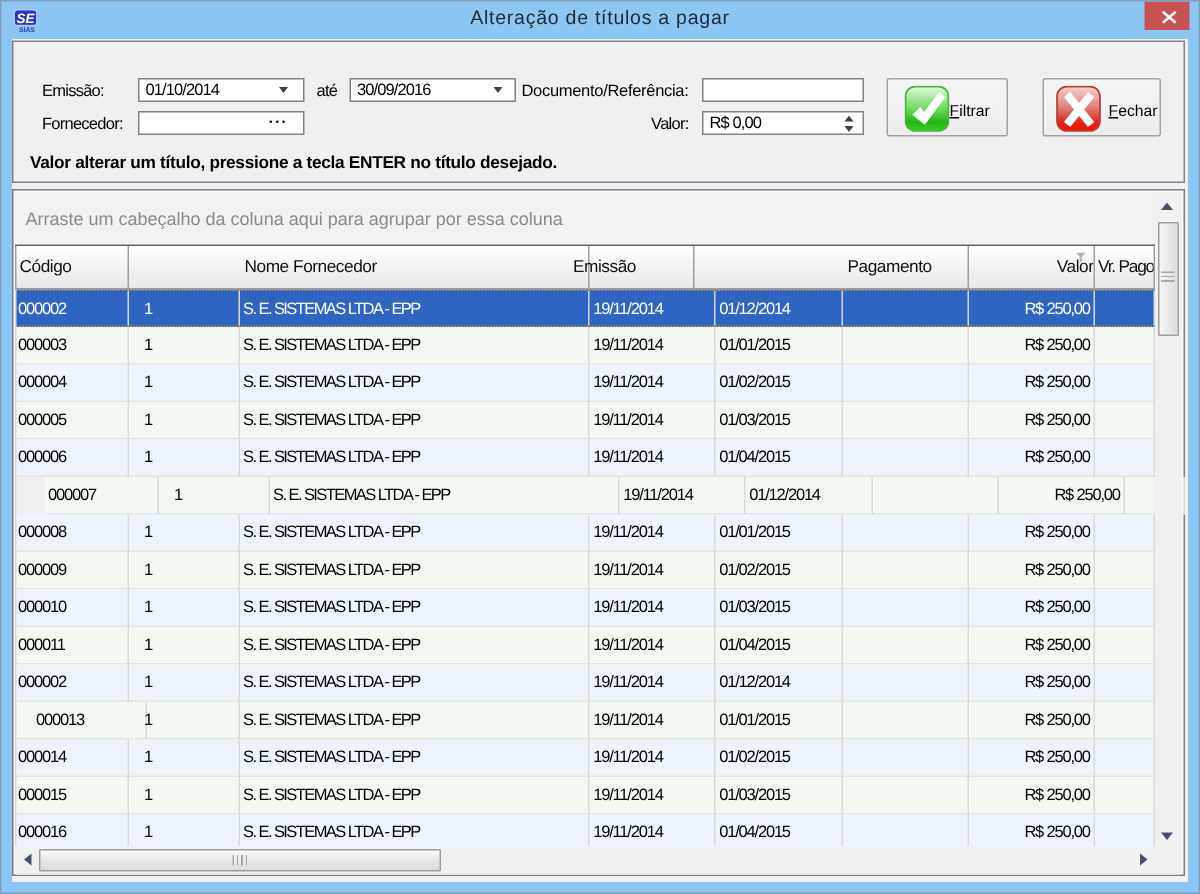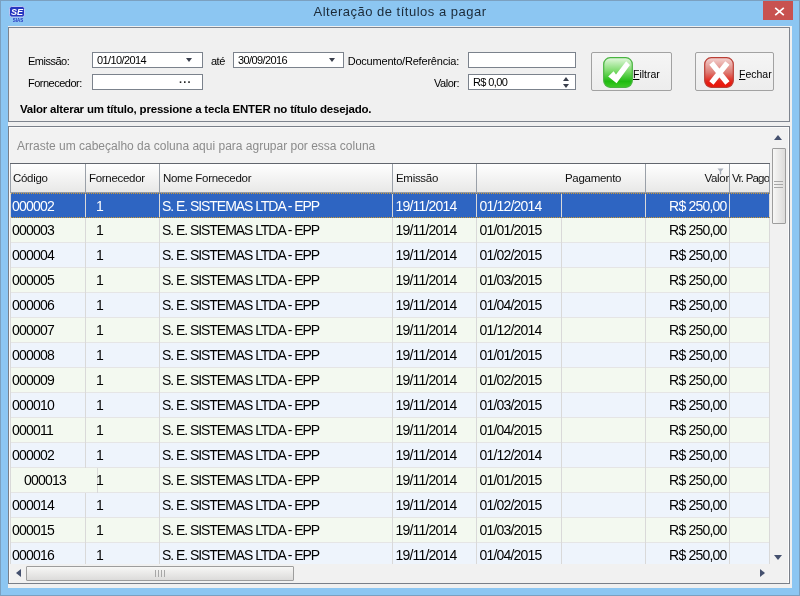--- a/index.html
+++ b/index.html
@@ -38,21 +38,21 @@
 #groupbar { left:10px; top:128px; width:760px; height:35px; background:#f2f2f2; }
 #groupbar div { position:absolute; left:7px; top:11px; font-size:12px;
   color:#8b8b8b; }
 #ghead { left:10px; top:163px; width:760px; height:30px;
   background:linear-gradient(#ffffff,#e8e8e7);
   border-top:1px solid #62666e; border-bottom:1px solid #989da5; }
 .hcell { position:absolute; top:0; height:28px; border-right:1px solid #9aa0a8;
   font-size:11.5px; color:#111; line-height:28px; padding-left:3px;
   letter-spacing:-0.3px; overflow:hidden; white-space:nowrap; }
 .grow { position:absolute; left:10px; width:760px; height:25px;
-  font-size:14px; letter-spacing:-0.8px; }
+  font-size:11px; letter-spacing:-0.8px; }
 .gcell { position:absolute; top:0; height:100%; border-right:1px solid #d9d9d9;
   padding-left:2.5px; line-height:24px; overflow:hidden; white-space:nowrap; }
 .gcell.r { text-align:right; padding-right:2.5px; padding-left:0; }
 .rodd { background:#f3f9f0; box-shadow: inset 0 -1px 0 #e5e5e5; }
 .reven { background:#eef4fc; box-shadow: inset 0 -1px 0 #e5e5e5; }
 
 .sbtrack { background:#f1f1f1; }
 .thumbv { position:absolute; border:1px solid #9d9d9d; border-radius:1px;
   background:linear-gradient(90deg,#f7f7f6,#dcdbda); }
 .thumbh { position:absolute; border:1px solid #9d9d9d; border-radius:1px;
@@ -118,23 +118,22 @@
 </svg>
     <span style="left:43px"><u>F</u>echar</span>
   </div>
 <div id="msg" class="abs">Valor alterar um título, pressione a tecla ENTER no título desejado.</div>
 <div id="gpanel" class="abs"></div>
 <div id="groupbar" class="abs">
     <div>Arraste um cabeçalho da coluna aqui para agrupar por essa coluna</div>
   </div>
 <div id="ghead" class="abs">
     <div class="hcell" style="left:0px;width:76px;">Código</div>
-    <div class="hcell" style="left:76px;width:74px;">Fornecedor</div>
     <div class="hcell" style="left:150px;width:233px;">Nome Fornecedor</div>
-    <div class="hcell" style="left:383px;width:84px;">Emissão</div>
+    <div class="hcell" style="left:369px;width:84px;">Emissão</div>
     <div class="hcell" style="left:552px;width:84px;">Pagamento</div>
     <div class="hcell" style="left:636px;width:84px;text-align:right;">Valor<svg style="position:absolute;right:5px;top:4px" width="7" height="7" viewBox="0 0 7 7">
         <path d="M0.5,0.5 L6.5,0.5 L4.2,3.2 L4.2,6.5 L2.8,6.5 L2.8,3.2 Z" fill="#aab0bc"></path>
       </svg></div>
     <div class="hcell" style="left:720px;width:40px;letter-spacing:-0.8px;padding-left:2px;">Vr. Pago</div>
   </div>
 <div class="grow " style="top:193px;height:25px;background:#2e65c2;color:#fff;border-top:1px dotted #cf9a33;border-bottom:1px dotted #cf9a33;">
     <div class="gcell" style="left:0px;width:76px;padding-left:2px;">000002</div>
     <div class="gcell" style="left:76px;width:74px;padding-left:10px;">1</div>
     <div class="gcell" style="left:150px;width:233px;letter-spacing:-1.05px;padding-left:2px;">S. E. SISTEMAS LTDA - EPP</div>
@@ -177,21 +176,21 @@
 <div class="grow reven" style="top:293px;height:25px;">
     <div class="gcell" style="left:0px;width:76px;padding-left:2px;">000006</div>
     <div class="gcell" style="left:76px;width:74px;padding-left:10px;">1</div>
     <div class="gcell" style="left:150px;width:233px;letter-spacing:-1.05px;padding-left:2px;">S. E. SISTEMAS LTDA - EPP</div>
     <div class="gcell" style="left:383px;width:84px;">19/11/2014</div>
     <div class="gcell" style="left:467px;width:85px;">01/04/2015</div>
     <div class="gcell" style="left:552px;width:84px;"></div>
     <div class="gcell r" style="left:636px;width:84px;">R$ 250,00</div>
     <div class="gcell" style="left:720px;width:40px;"></div>
   </div>
-<div class="grow rodd" style="top:318px;height:25px;">
+<div class="grow rodd" style="top:318px;height:25px;margin-left:20px;">
     <div class="gcell" style="left:0px;width:76px;padding-left:2px;">000007</div>
     <div class="gcell" style="left:76px;width:74px;padding-left:10px;">1</div>
     <div class="gcell" style="left:150px;width:233px;letter-spacing:-1.05px;padding-left:2px;">S. E. SISTEMAS LTDA - EPP</div>
     <div class="gcell" style="left:383px;width:84px;">19/11/2014</div>
     <div class="gcell" style="left:467px;width:85px;">01/12/2014</div>
     <div class="gcell" style="left:552px;width:84px;"></div>
     <div class="gcell r" style="left:636px;width:84px;">R$ 250,00</div>
     <div class="gcell" style="left:720px;width:40px;"></div>
   </div>
 <div class="grow reven" style="top:343px;height:25px;">

